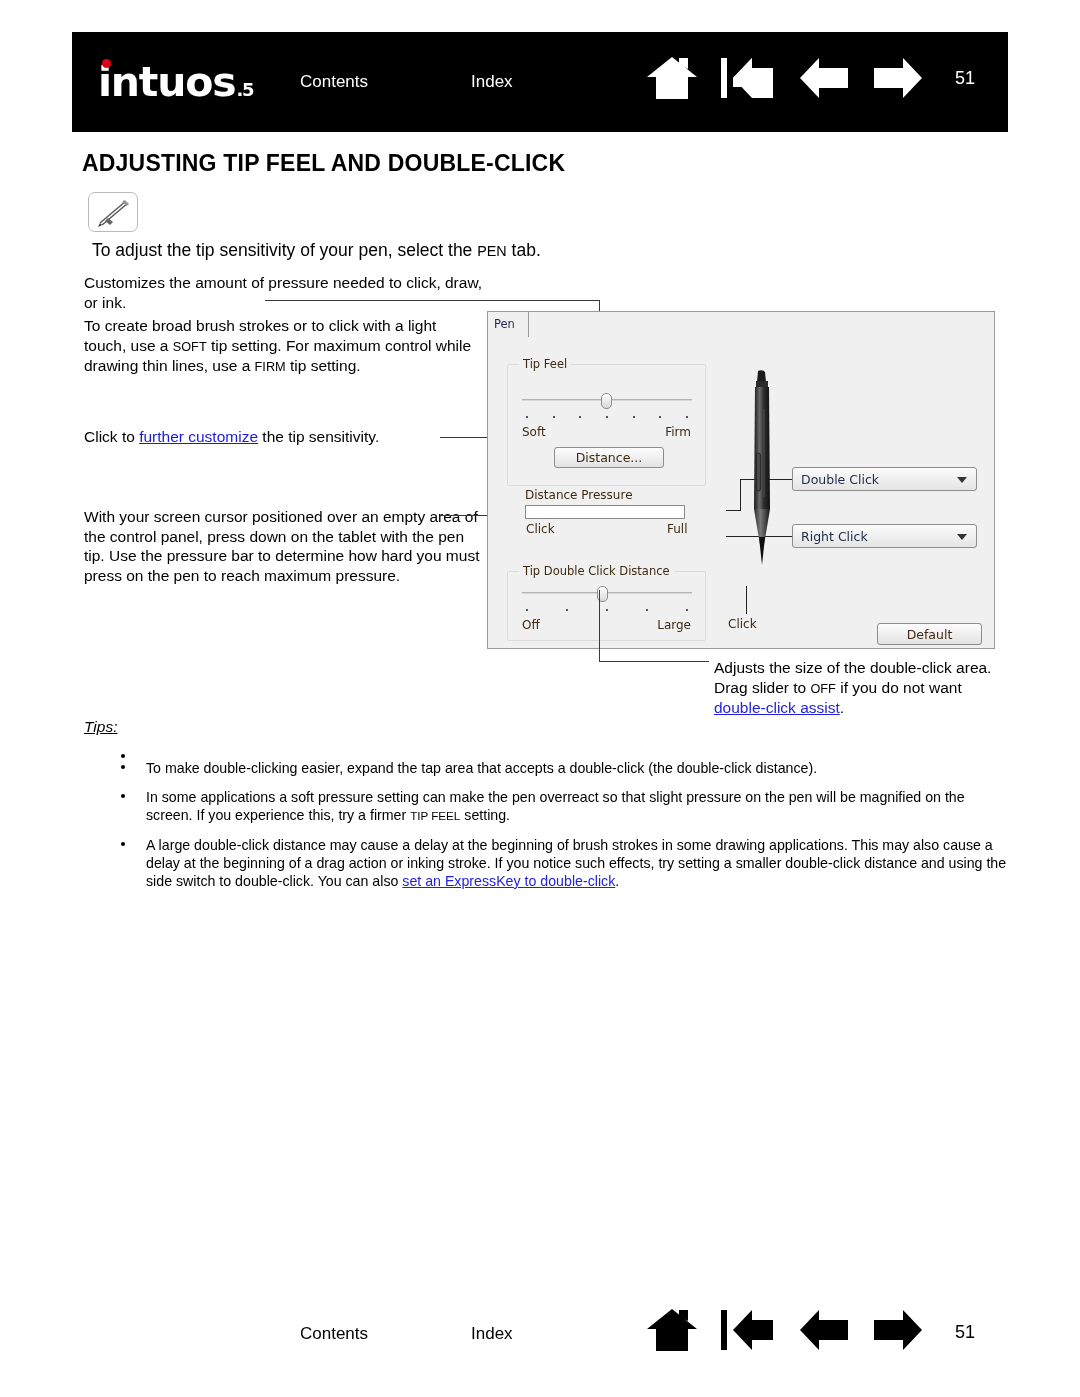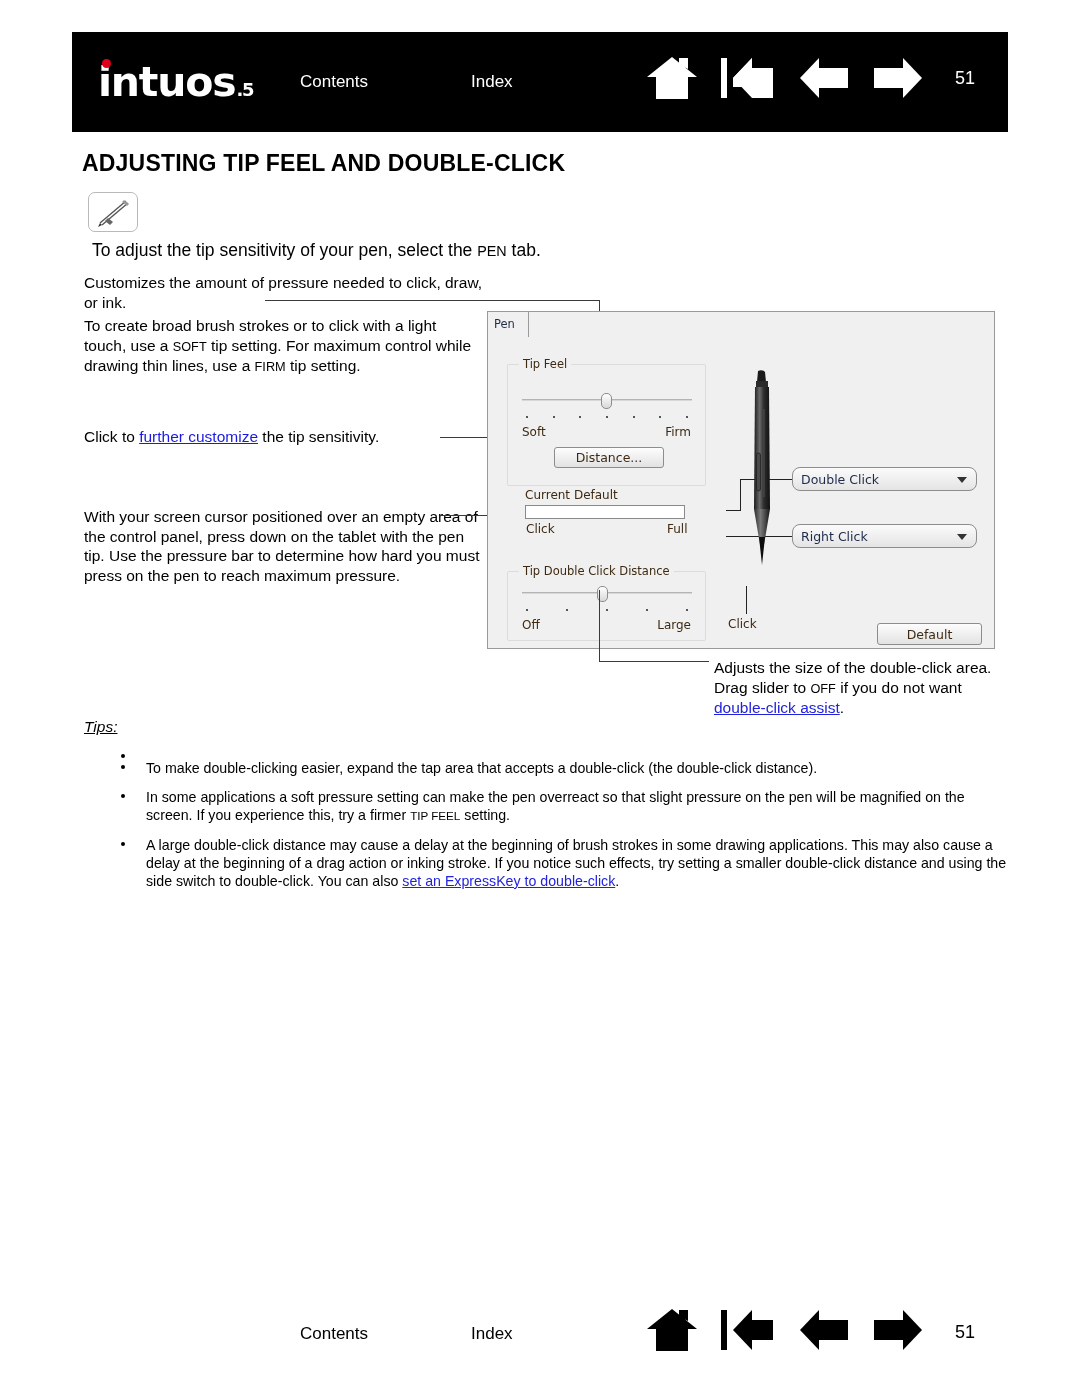--- a/index.html
+++ b/index.html
@@ -157,21 +157,21 @@
     background:linear-gradient(#fdfdfd,#e2e2e2);
     border:1px solid #8d8d8d; border-radius:3px;
     font-size:12.5px; color:#3e2a12;
     font-family:"DejaVu Sans", sans-serif;
     text-align:center;
     cursor:pointer;
   }
   .combo{
     position:absolute;
     background:linear-gradient(#fbfbfb,#e4e4e4);
-    border:1px solid #8d8d8d; border-radius:8px;
+    border:1px solid #8d8d8d; border-radius:3px;
     font-size:12.5px; color:#1d2a4a;
     font-family:"DejaVu Sans", sans-serif;
     cursor:pointer;
   }
   .combo span.txt{ position:absolute; left:8px; top:4px; }
   .combo span.arr{
     position:absolute; right:9px; top:9px;
     width:0;height:0;border-left:5px solid transparent;
     border-right:5px solid transparent;border-top:6px solid #333;
   }
@@ -307,21 +307,21 @@
           <i></i>
       </div>
       <div class="lbl" style="left:14px; top:60px;">Soft</div>
       <div class="lbl" style="right:14px; top:60px;">Firm</div>
 
       <div class="btn" style="left:46px; top:82px; width:110px; height:21px; line-height:20px;">Distance...</div>
     </div>
 
     <div style="position:absolute; left:19px; top:150px; width:199px;">
 
-      <div class="lbl" style="left:18px; top:0px;">Current Default</div>
+      <div class="lbl" style="left:18px; top:0px;">Distance Pressure</div>
       <div class="pressbar" style="left:18px; top:17px; width:160px; height:14px;"></div>
       <div class="lbl" style="left:19px; top:34px;">Click</div>
       <div class="lbl" style="left:160px; top:34px;">Full</div>
     </div>
 
     <div class="group" style="left:19px; top:233px; width:199px; height:70px;">
       <div class="group-title">Tip Double Click Distance</div>
       <div class="slider" style="left:14px; top:14px; width:170px; height:16px;">
         <div class="track"></div>
         <div class="thumb" style="left:75px;"></div>

